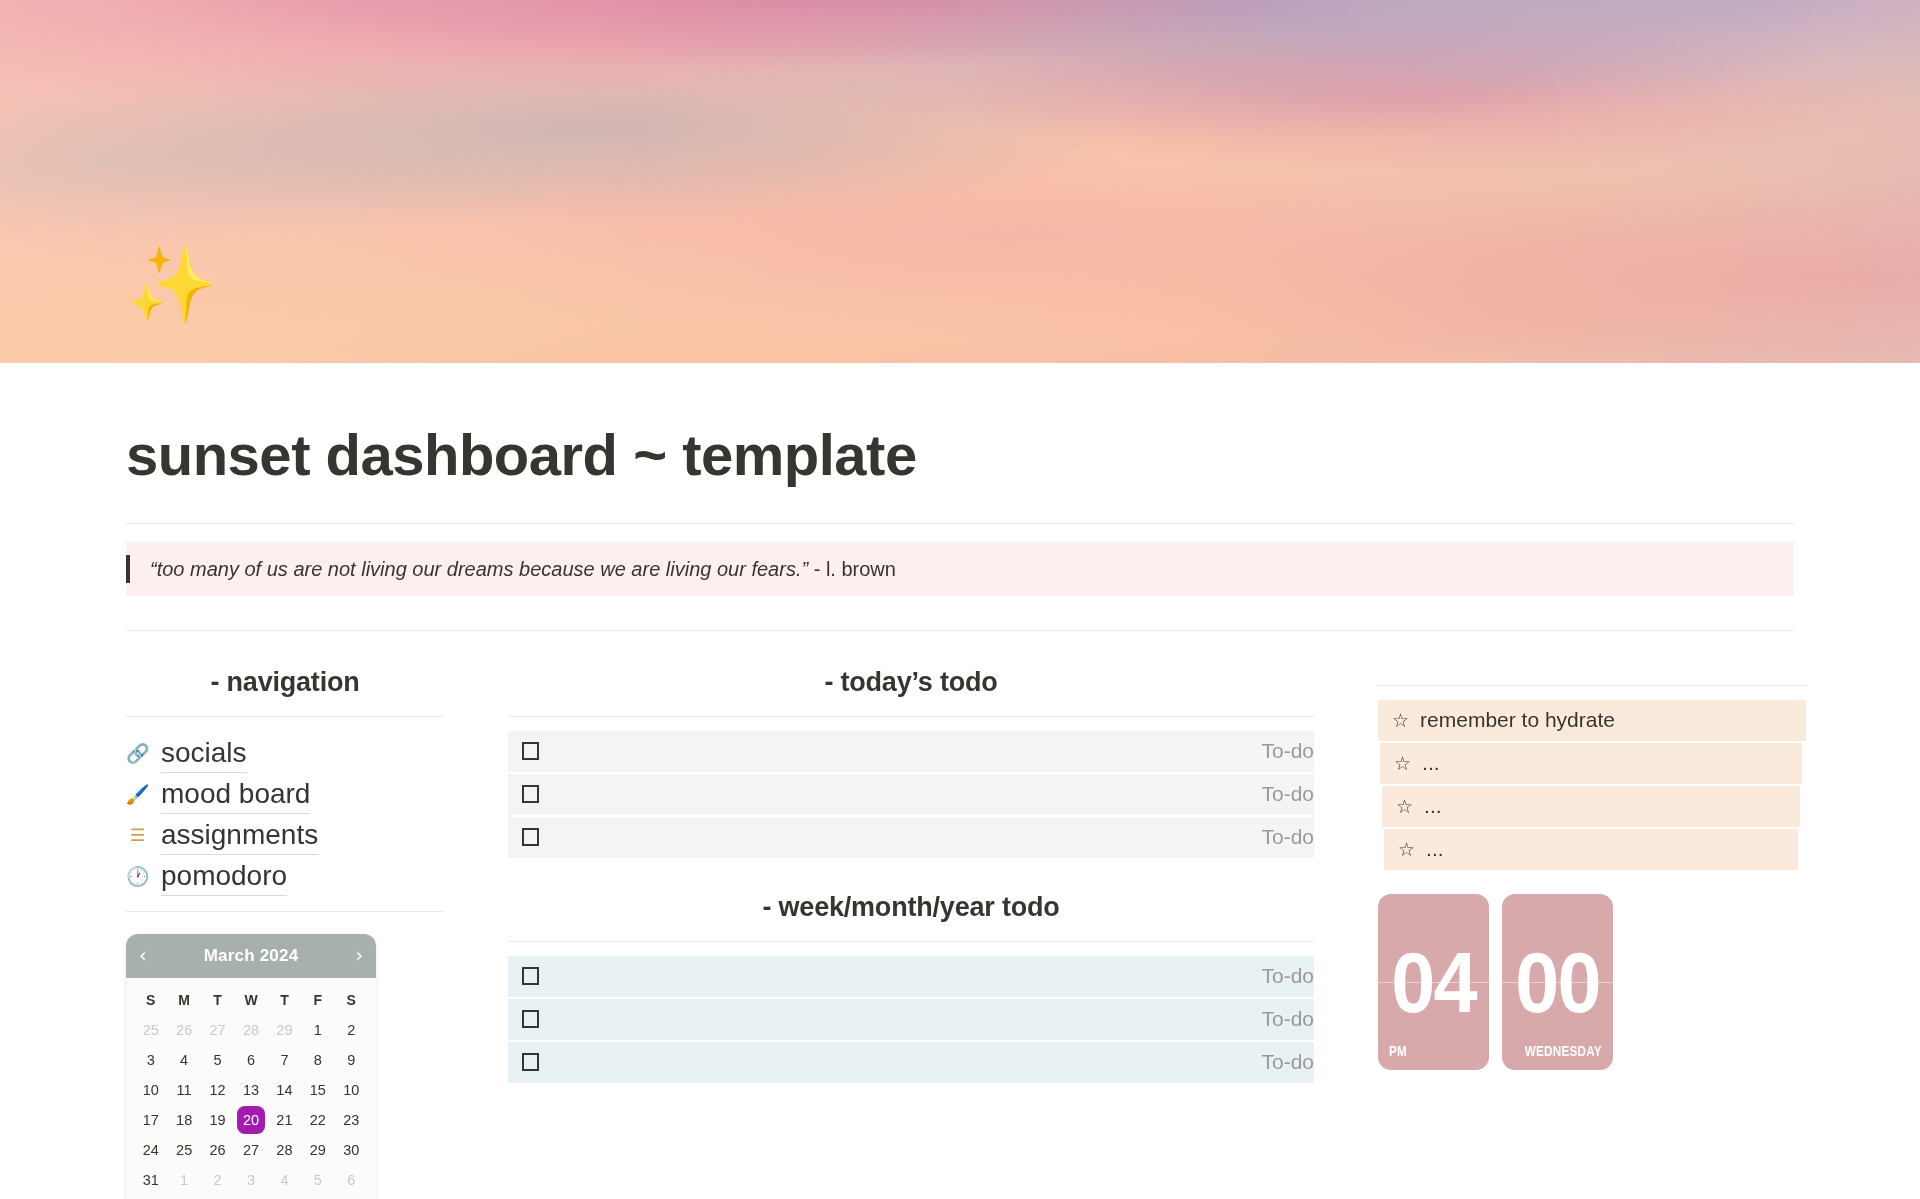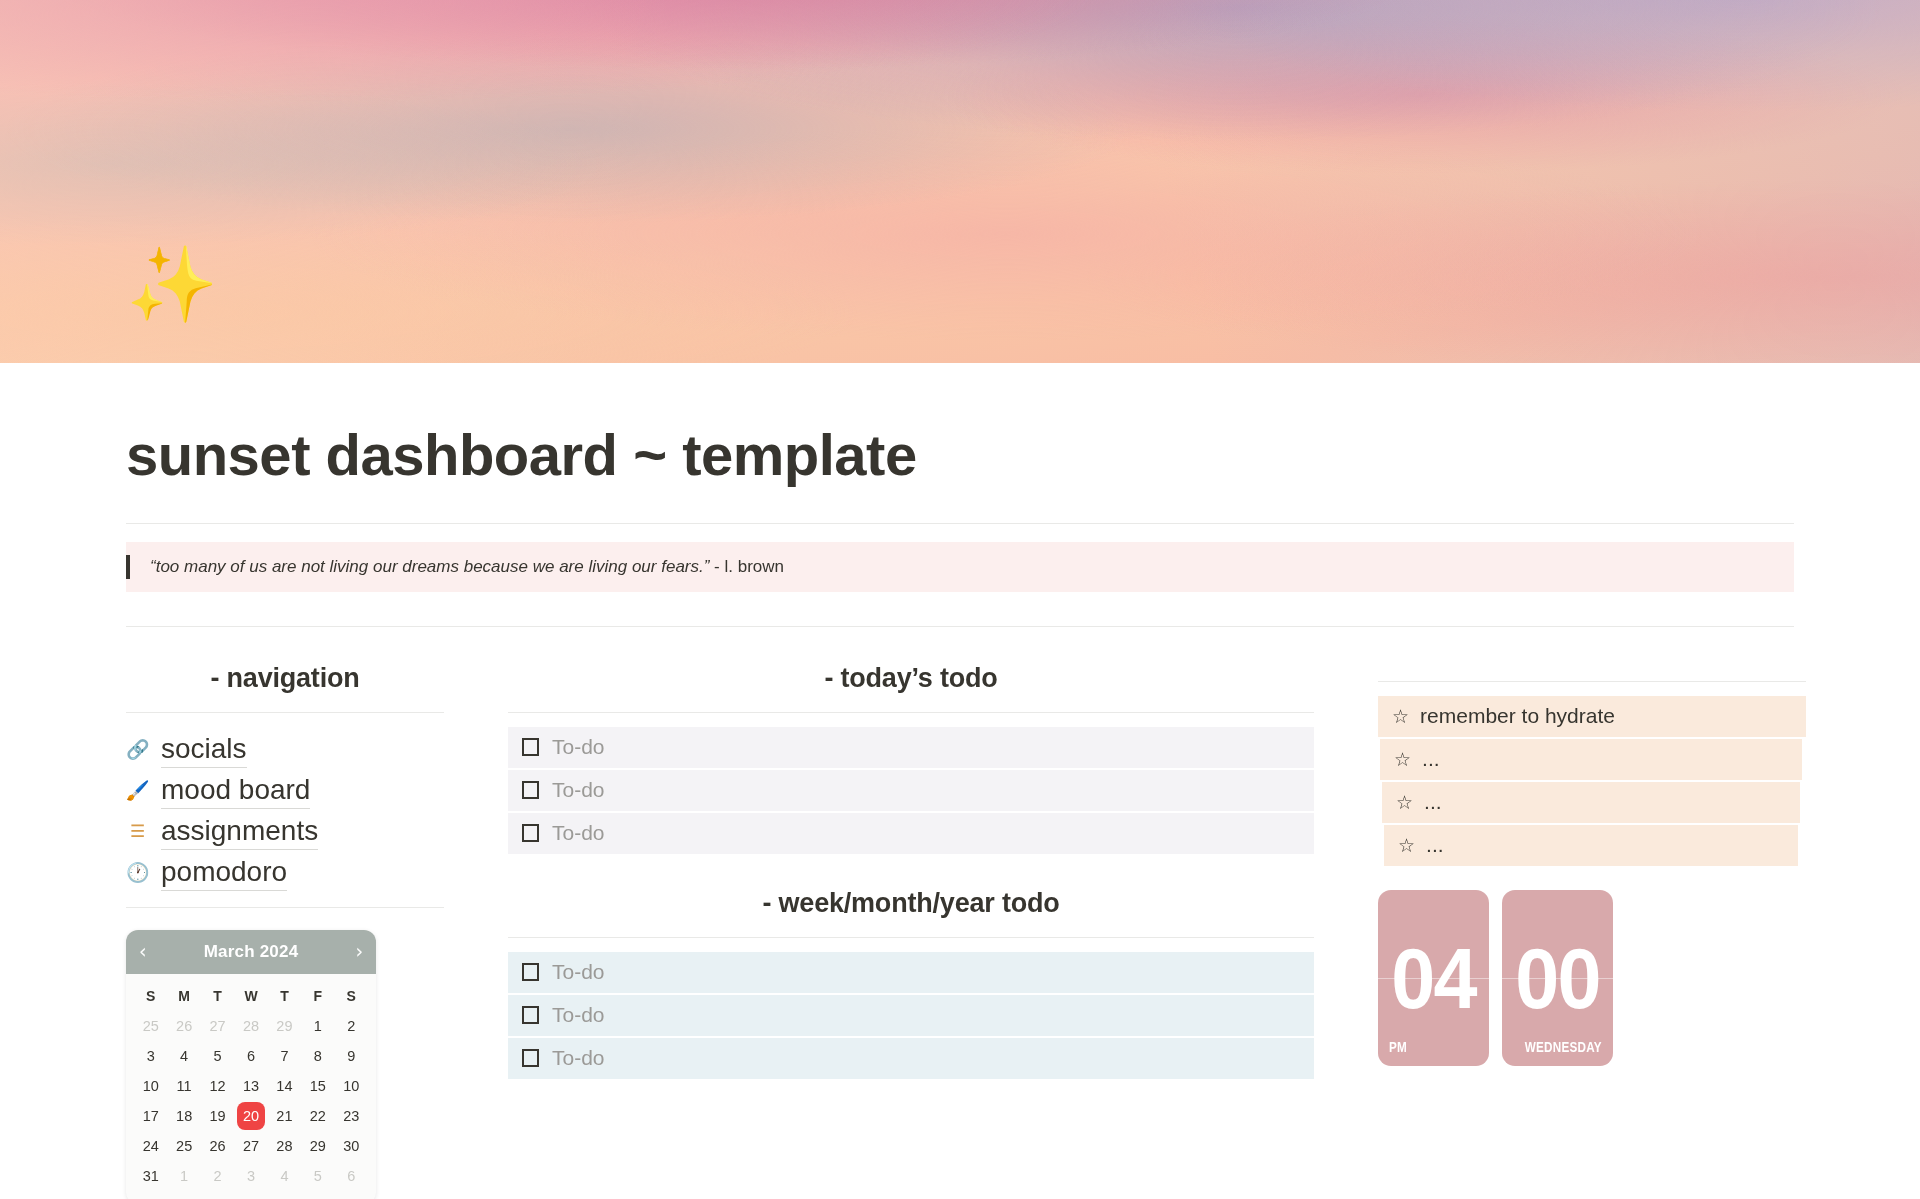--- a/index.html
+++ b/index.html
@@ -94,21 +94,21 @@
     margin-top: 18px;
     padding: 13px 0 13px 0;
   }
   .quote-bar {
     width: 4px;
     align-self: stretch;
     background: #37352f;
     flex: 0 0 4px;
   }
   .quote-text {
-    font-size: 17px;
+    font-size: 20px;
     color: #37352f;
     padding-left: 20px;
     line-height: 1.4;
   }
   .quote-text .q-italic {
     font-style: italic;
     font-weight: 500;
   }
 
   .quote-rule {
@@ -214,36 +214,37 @@
   .cal-day {
     text-align: center;
     font-size: 14.5px;
     color: #37352f;
     height: 28px;
     line-height: 28px;
     cursor: pointer;
   }
   .cal-day.muted { color: #c9c9c5; }
   .cal-day.today {
-    background: #ef4444;
+    background: #a21caf;
     color: #ffffff;
     border-radius: 8px;
     width: 28px;
     margin: 0 auto;
   }
 
   
   .todo-list { margin-top: 14px; }
   .todo-row {
     display: flex;
     align-items: center;
     gap: 13px;
     height: 41px;
     padding-left: 14px;
     margin-bottom: 2px;
+    justify-content: space-between;
   }
   .todo-row.grey { background: #f4f3f6; }
   .todo-row.blue { background: #e8f1f4; }
   .checkbox {
     width: 17px;
     height: 18px;
     border: 2px solid #37352f;
     background: transparent;
     flex: 0 0 17px;
     cursor: pointer;

